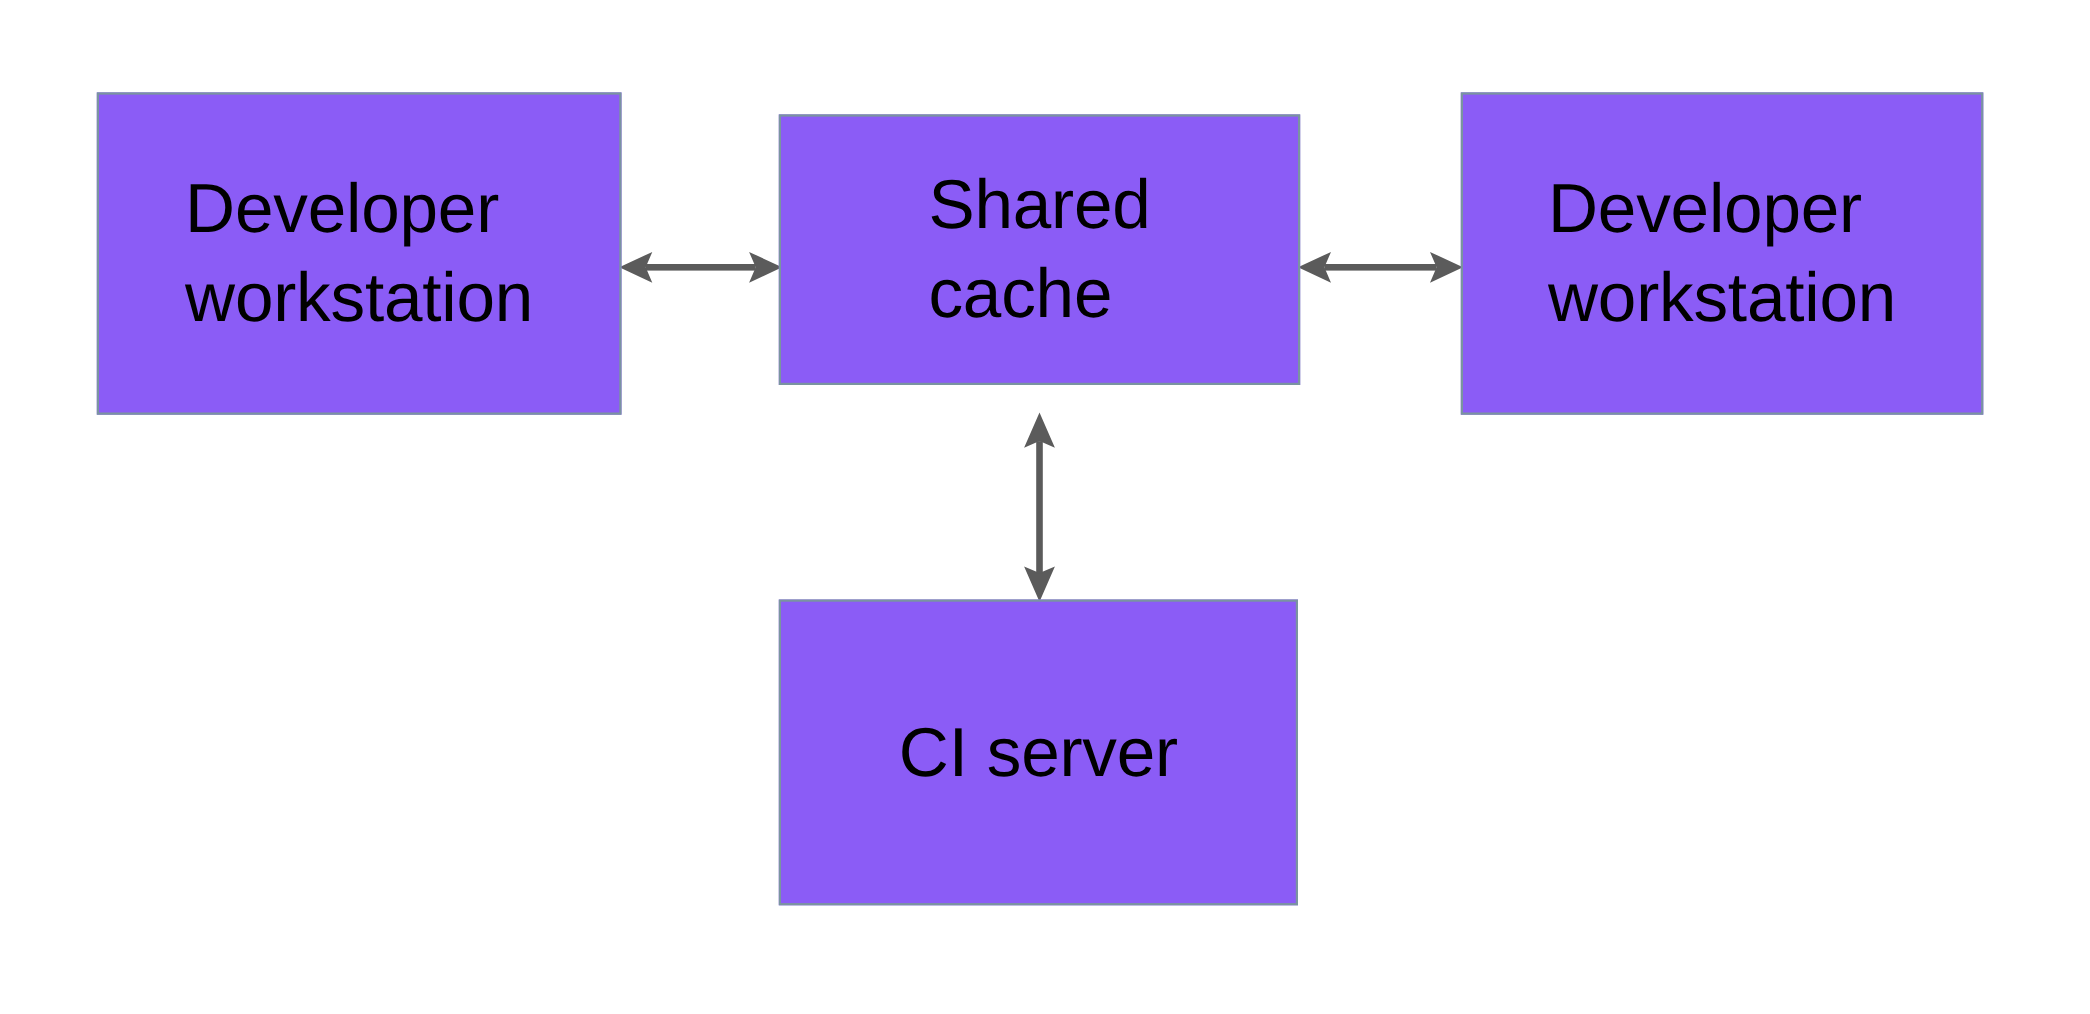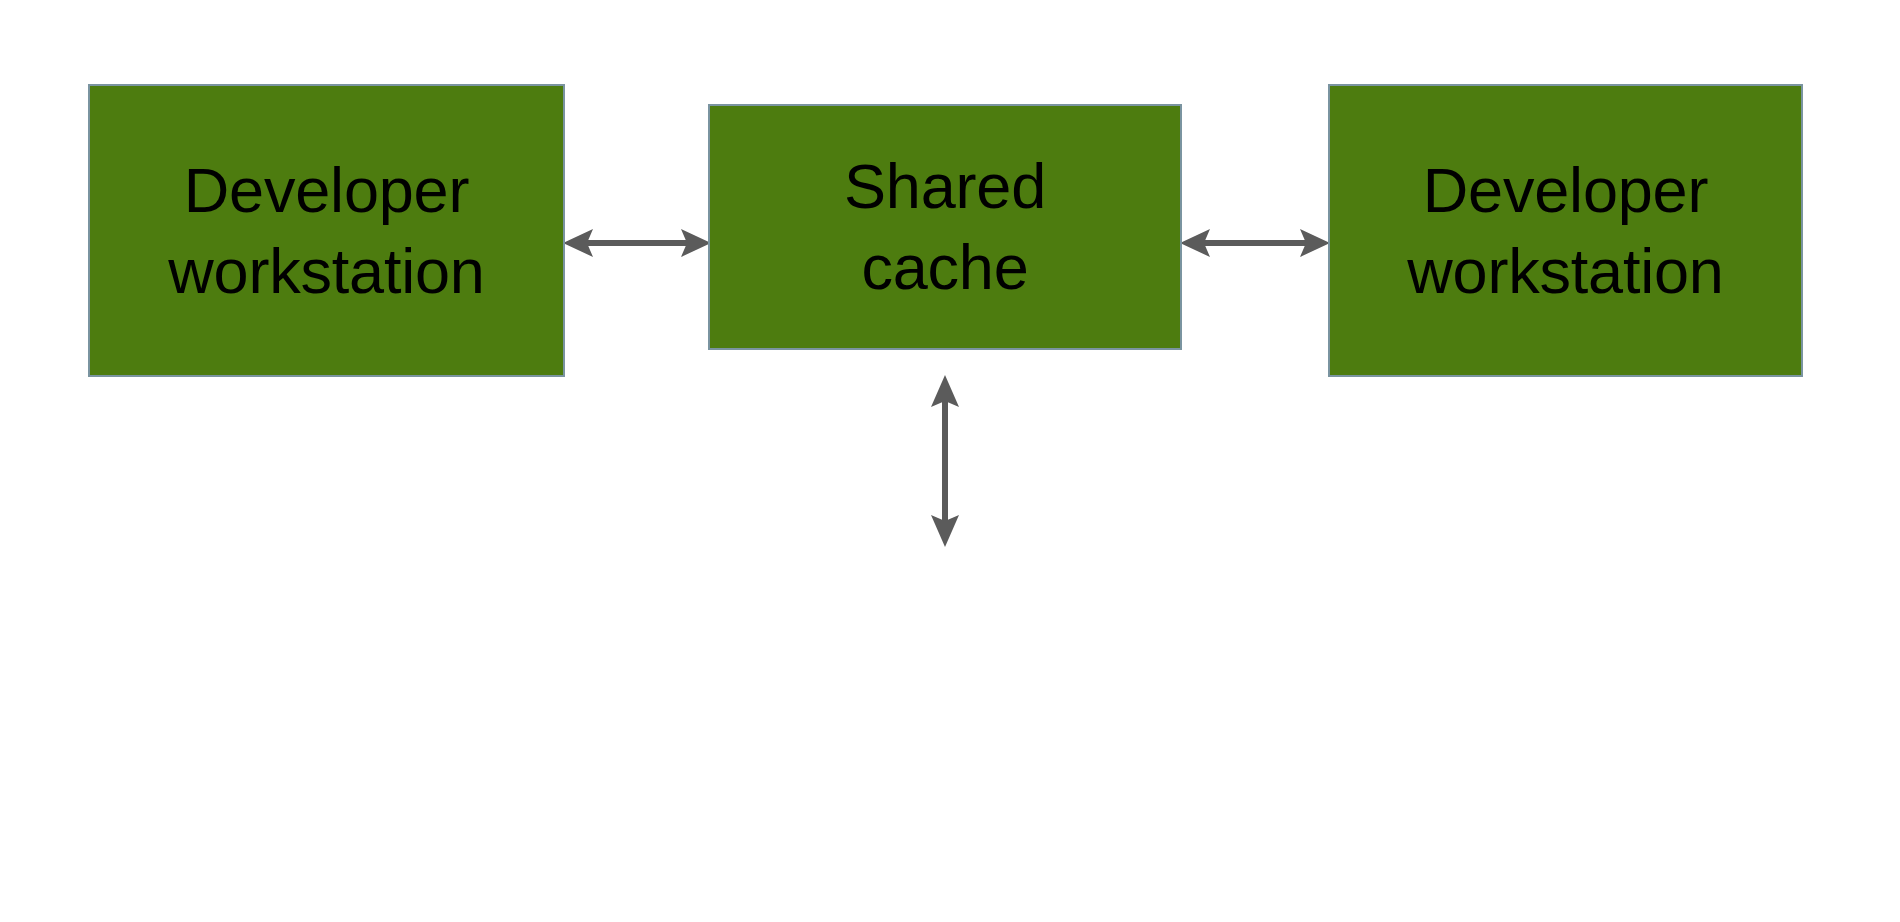--- a/index.html
+++ b/index.html
@@ -14,26 +14,25 @@
   #canvas {
     position: relative;
     width: 1900px;
     height: 922px;
     background: #ffffff;
     overflow: hidden;
   }
   .node {
     position: absolute;
     box-sizing: border-box;
-    background: #4d7c0f;
+    background: #8b5cf6;
     border: 2px solid #7a94a0;
     display: flex;
     align-items: center;
     justify-content: center;
-    text-align: center;
   }
   .node-label {
     color: #000000;
     font-family: "Liberation Sans", sans-serif;
     font-size: 63px;
     font-weight: 400;
     line-height: 1.28;
     letter-spacing: -0.2px;
     white-space: pre-line;
     padding: 0 4px;
@@ -123,14 +122,17 @@
   <div class="node" id="node-shared-cache">
     <span class="node-label">Shared
 cache</span>
   </div>
 
   <div class="node" id="node-dev-right">
     <span class="node-label">Developer
 workstation</span>
   </div>
 
+  <div class="node" id="node-ci-server">
+    <span class="node-label">CI server</span>
+  </div>
 
 </div>
 
 </body></html>

